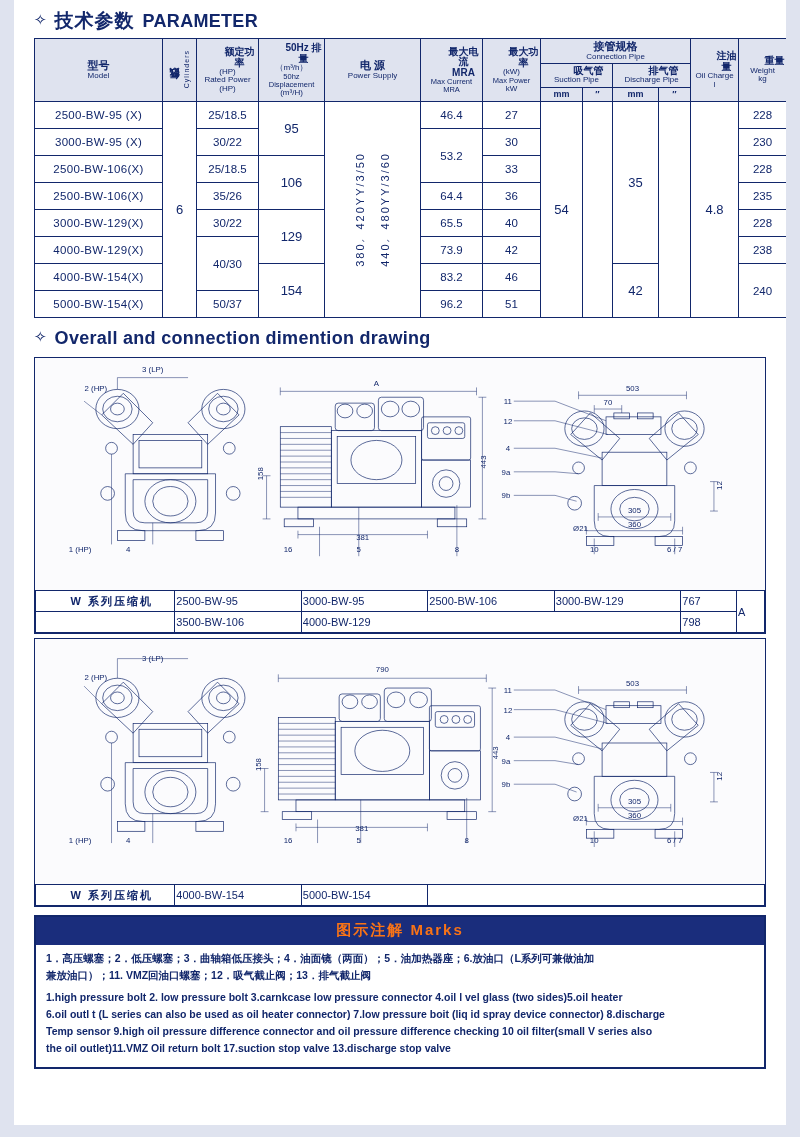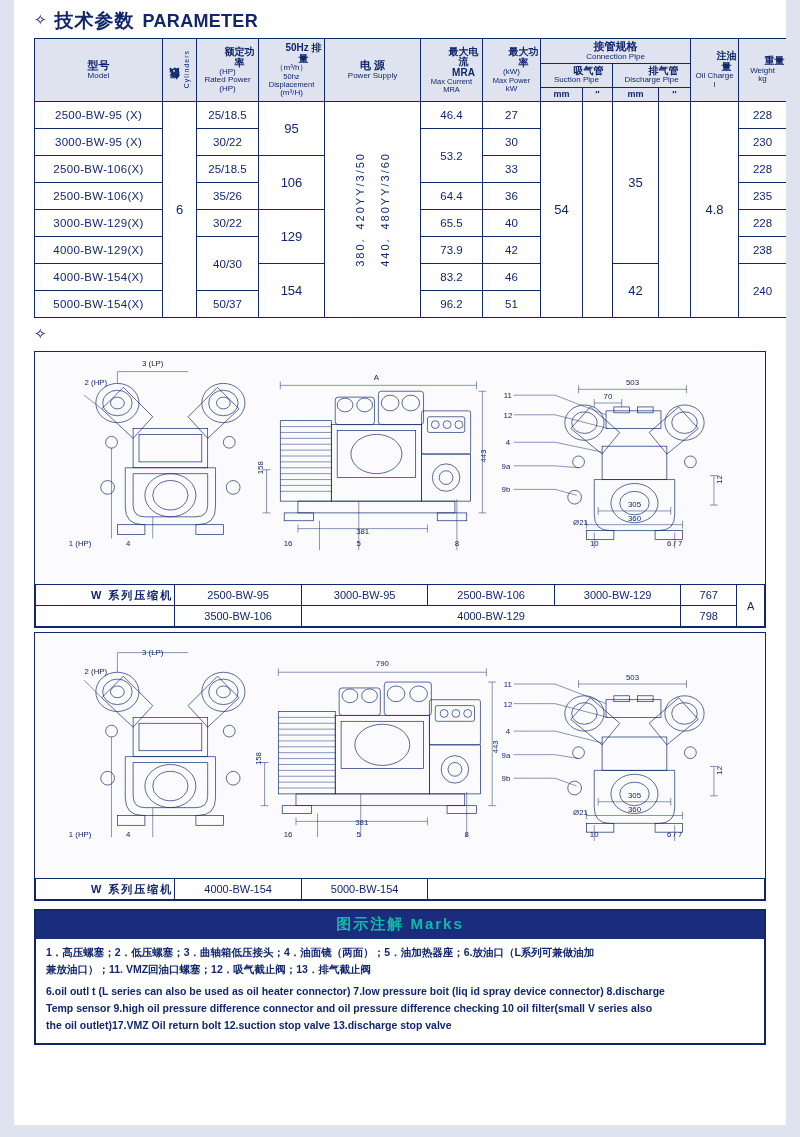--- a/index.html
+++ b/index.html
@@ -109,34 +109,34 @@
   table.legend {
     width: 100%;
     border-collapse: collapse;
     table-layout: fixed;
   }
   table.legend td {
     border: 1px solid #12276b;
     font-size: 11px;
     color: #12276b;
     height: 21px;
-    text-align: center;
+    text-align: left;
     background: #fff;
   }
-  table.legend td.lbl { text-align: right; padding-left: 14px; letter-spacing: 2px; font-weight: bold; font-size: 11px; margin-top: 24px;}
+  table.legend td.lbl { text-align: center; padding-left: 14px; letter-spacing: 2px; font-weight: bold; font-size: 11px; margin-top: 24px;}
 
   
   .marks {
     margin: 8px 14px 0 14px;
     border: 2px solid #12276b;
     background: #ffffff;
   }
   .marks-title {
     background: #1a2d7c;
-    color: #14b8a6;
+    color: #f97316;
     text-align: center;
     font-size: 15px;
     font-weight: bold;
     letter-spacing: 2px;
     padding: 4px 0 5px 0;
   }
   .marks-body { padding: 6px 10px 8px 10px; }
   .marks-body p {
     margin: 0 0 2px 0;
     font-size: 10.5px;
@@ -335,20 +335,21 @@
           <td>50/37</td>
           <td>96.2</td>
           <td>51</td>
         </tr>
       </tbody>
     </table>
   </div>
 
   <div class="sec-head" style="padding-top:10px;">
     <span class="diamond">✧</span>
+    <span class="en">Overall and connection dimention drawing</span>
   </div>
 
   <div class="draw-block">
     <div class="draw-area">
       <svg class="svgbox" viewBox="0 0 744 232" preserveAspectRatio="none">
         <g stroke="#12276b" fill="none" stroke-width="0.7">
 
           <g transform="translate(60,18)">
 
             <path d="M60 48 L30 18 L8 40 L40 70 Z"></path>
@@ -690,22 +691,23 @@
     </tbody>
       </table>
   </div>
 
   <div class="marks">
     <div class="marks-title">图示注解  Marks</div>
     <div class="marks-body">
       <p>1．高压螺塞；2．低压螺塞；3．曲轴箱低压接头；4．油面镜（两面）；5．油加热器座；6.放油口（L系列可兼做油加</p>
       <p>兼放油口）；11. VMZ回油口螺塞；12．吸气截止阀；13．排气截止阀</p>
       <div class="gap"></div>
+      <p class="en">1.high pressure bolt 2. low pressure bolt 3.carnkcase low pressure connector 4.oil  l vel glass (two sides)5.oil heater</p>
       <p class="en">6.oil outl t (L series can also be used as oil heater connector) 7.low pressure boit (liq id spray device connector) 8.discharge</p>
       <p class="en">Temp sensor 9.high oil pressure difference connector and oil pressure difference checking 10 oil filter(small V series also</p>
-      <p class="en">the oil outlet)17.VMZ Oil return bolt 12.suction stop valve 13.discharge stop valve</p>
+      <p class="en">the oil outlet)11.VMZ Oil return bolt 17.suction stop valve 13.discharge stop valve</p>
     </div>
   </div>
 
   <div class="side-band-l"></div>
   <div class="side-band-r"></div>
   <div class="bottom-band"></div>
 </div>
 
 </body></html>

